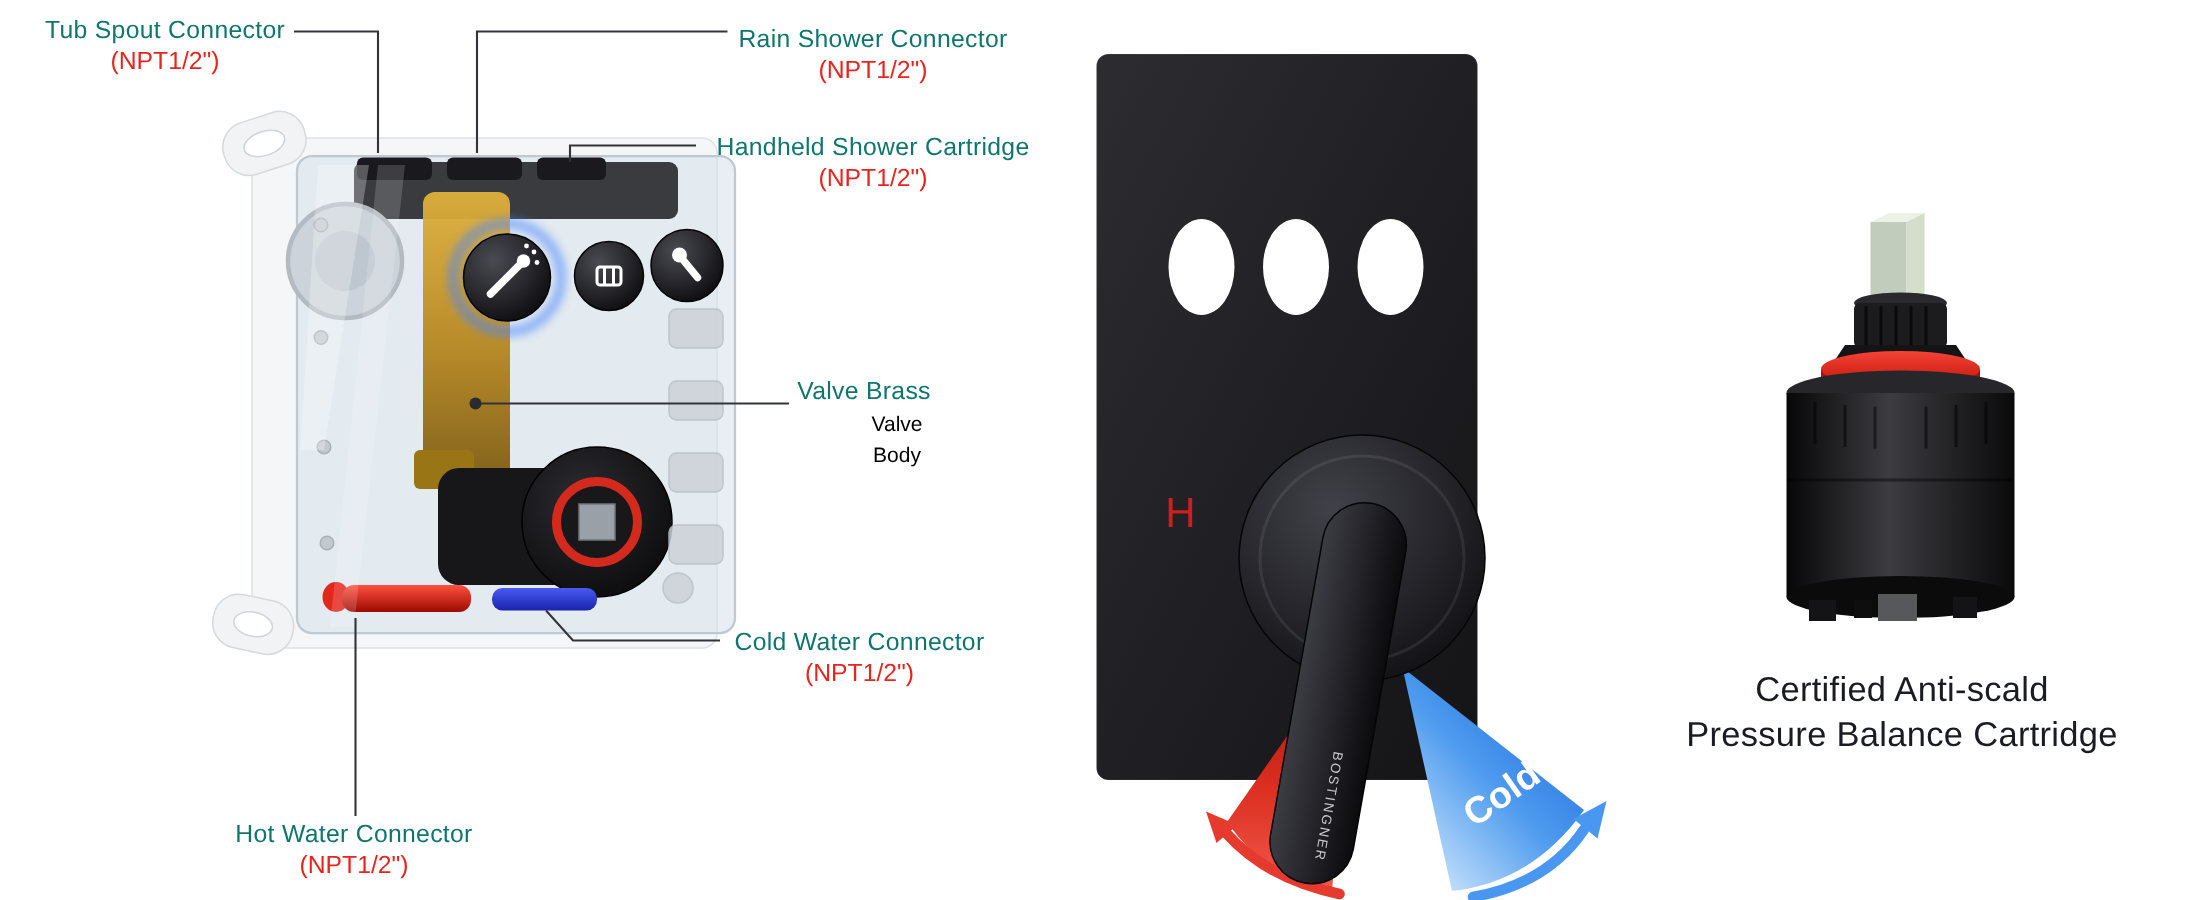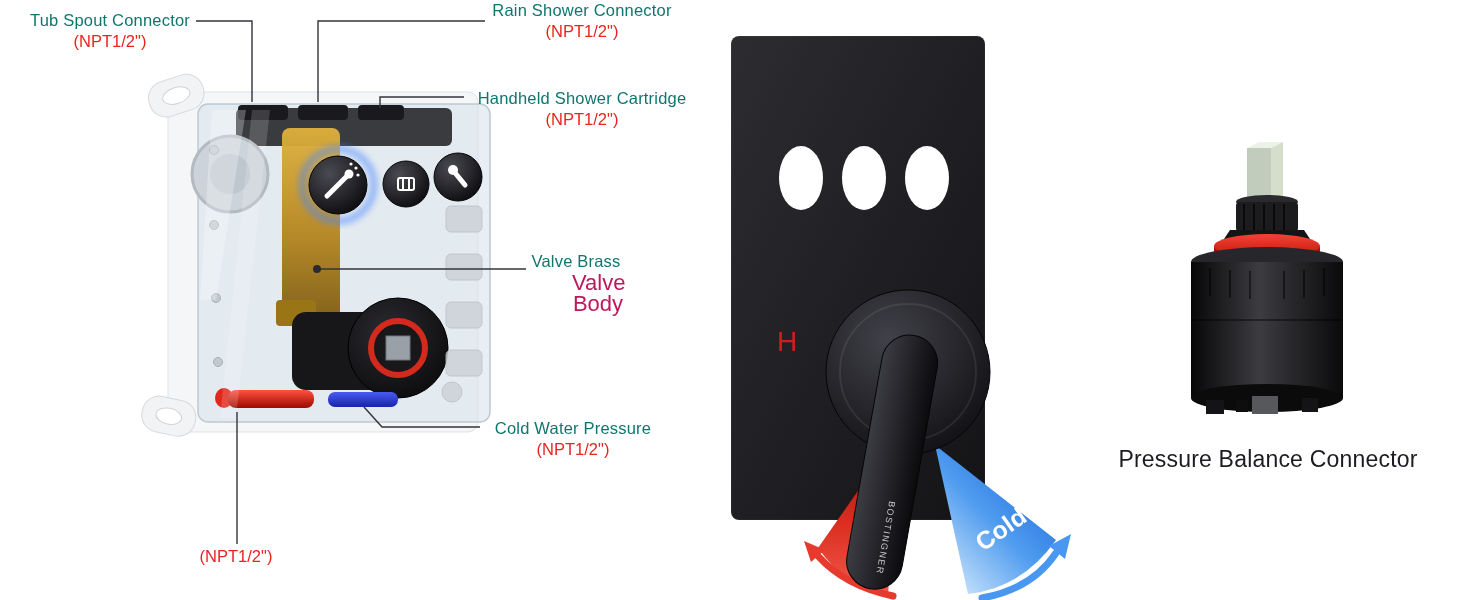--- a/index.html
+++ b/index.html
@@ -4,21 +4,21 @@
 <style>
   html,body{margin:0;padding:0;background:#fff;}
   .canvas{
     position:relative;width:1464px;height:600px;background:#ffffff;
     font-family:"Liberation Sans", sans-serif;overflow:hidden;
   }
   .art{position:absolute;left:0;top:0;z-index:1;}
   .callout{position:absolute;z-index:2;text-align:center;line-height:21px;}
   .callout .l{font-size:16.5px;color:#0f766e;letter-spacing:.2px;}
   .callout .s{font-size:16.5px;color:var(--accent-red,#e8241f);}
-  .callout .l2{font-size:22px;color:#be185d;margin-left:44px;}
+  .callout .l2{font-size:14px;color:#000000;margin-left:44px;}
   .caption{
     position:absolute;z-index:2;text-align:center;font-size:23px;
     color:#1b1c21;line-height:30px;letter-spacing:.2px;
   }
   svg text{font-family:"Liberation Sans", sans-serif;}
 </style>
 </head>
 <body>
 
 <div class="canvas">
@@ -257,41 +257,43 @@
         <rect x="1302" y="398" width="16" height="14" fill="#141416"></rect>
       </g>
     </g>
   </svg>
 
   <div class="callout" style="left:24px;top:10px;width:172px">
     <div class="l">Tub Spout Connector</div>
     <div class="s">(NPT1/2")</div>
   </div>
 
-  <div class="callout" style="left:487px;top:0;width:190px">
+  <div class="callout" style="left:487px;top:16px;width:190px">
     <div class="l">Rain Shower Connector</div>
     <div class="s">(NPT1/2")</div>
   </div>
 
   <div class="callout" style="left:466px;top:88px;width:232px">
     <div class="l">Handheld Shower Cartridge</div>
     <div class="s">(NPT1/2")</div>
   </div>
 
   <div class="callout" style="left:528px;top:251px;width:96px">
     <div class="l">Valve Brass</div>
     <div class="l2">Valve Body</div>
   </div>
 
   <div class="callout" style="left:482px;top:418px;width:182px">
-    <div class="l">Cold Water Pressure</div>
+    <div class="l">Cold Water Connector</div>
     <div class="s">(NPT1/2")</div>
   </div>
 
   <div class="callout" style="left:150px;top:546px;width:172px">
+    <div class="l">Hot Water Connector</div>
     <div class="s">(NPT1/2")</div>
   </div>
 
   <div class="caption" style="left:1118px;top:444px;width:300px">
-    <div>Pressure Balance Connector</div>
+    <div>Certified Anti-scald</div>
+    <div>Pressure Balance Cartridge</div>
   </div>
 
 </div>
 
 </body></html>

